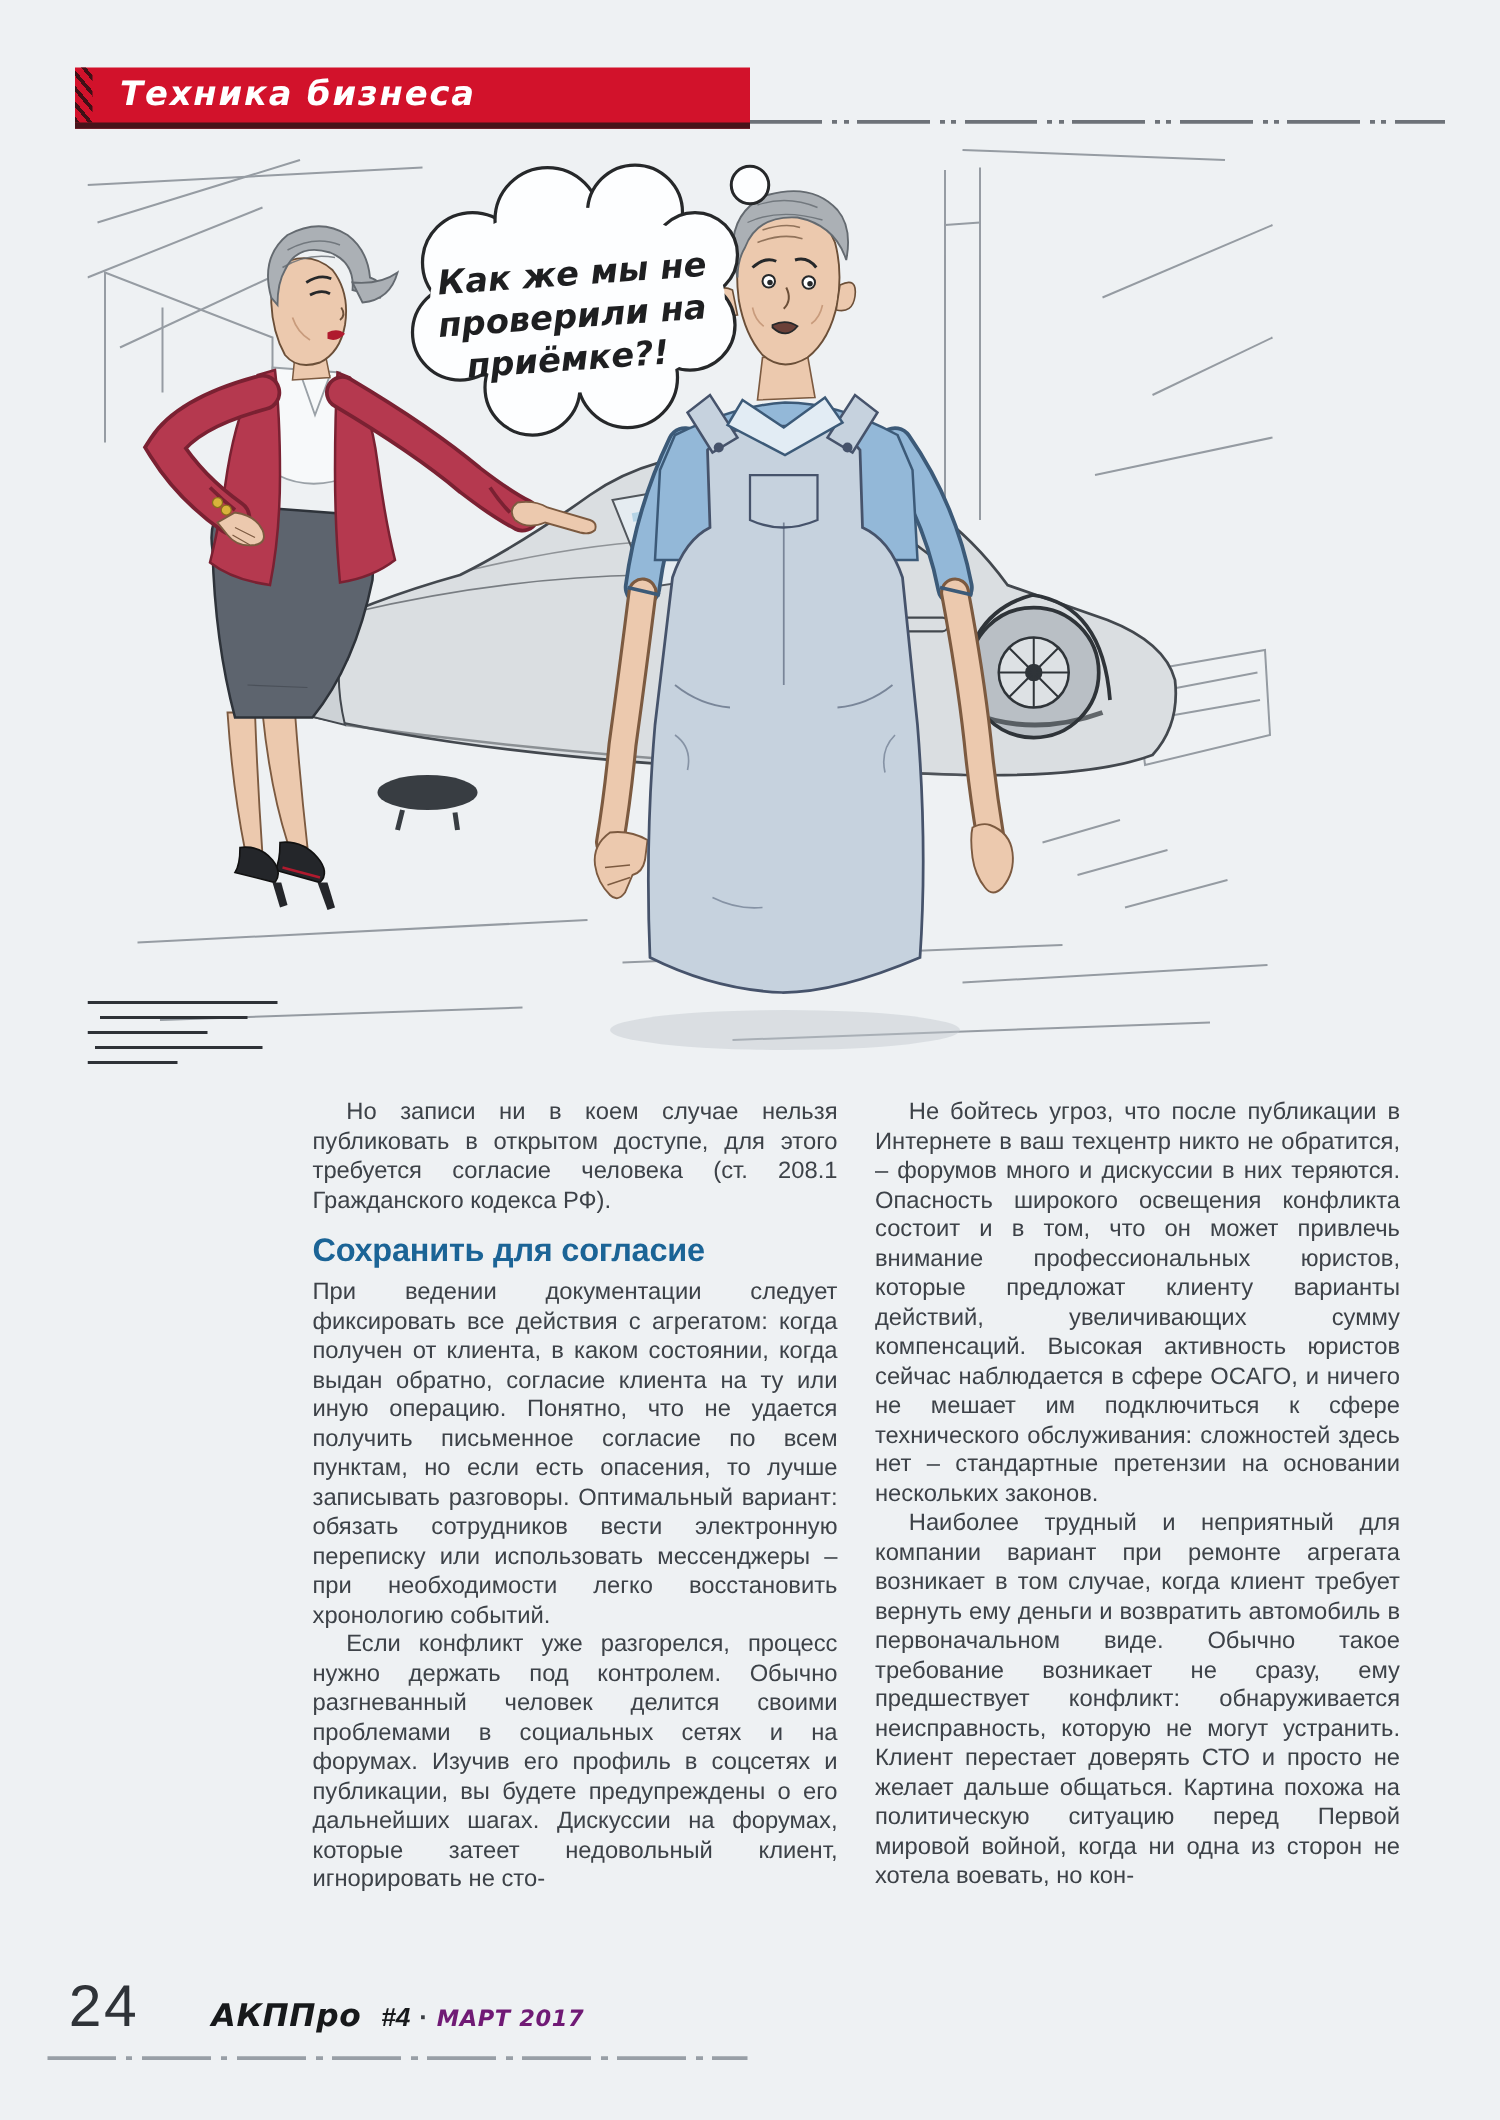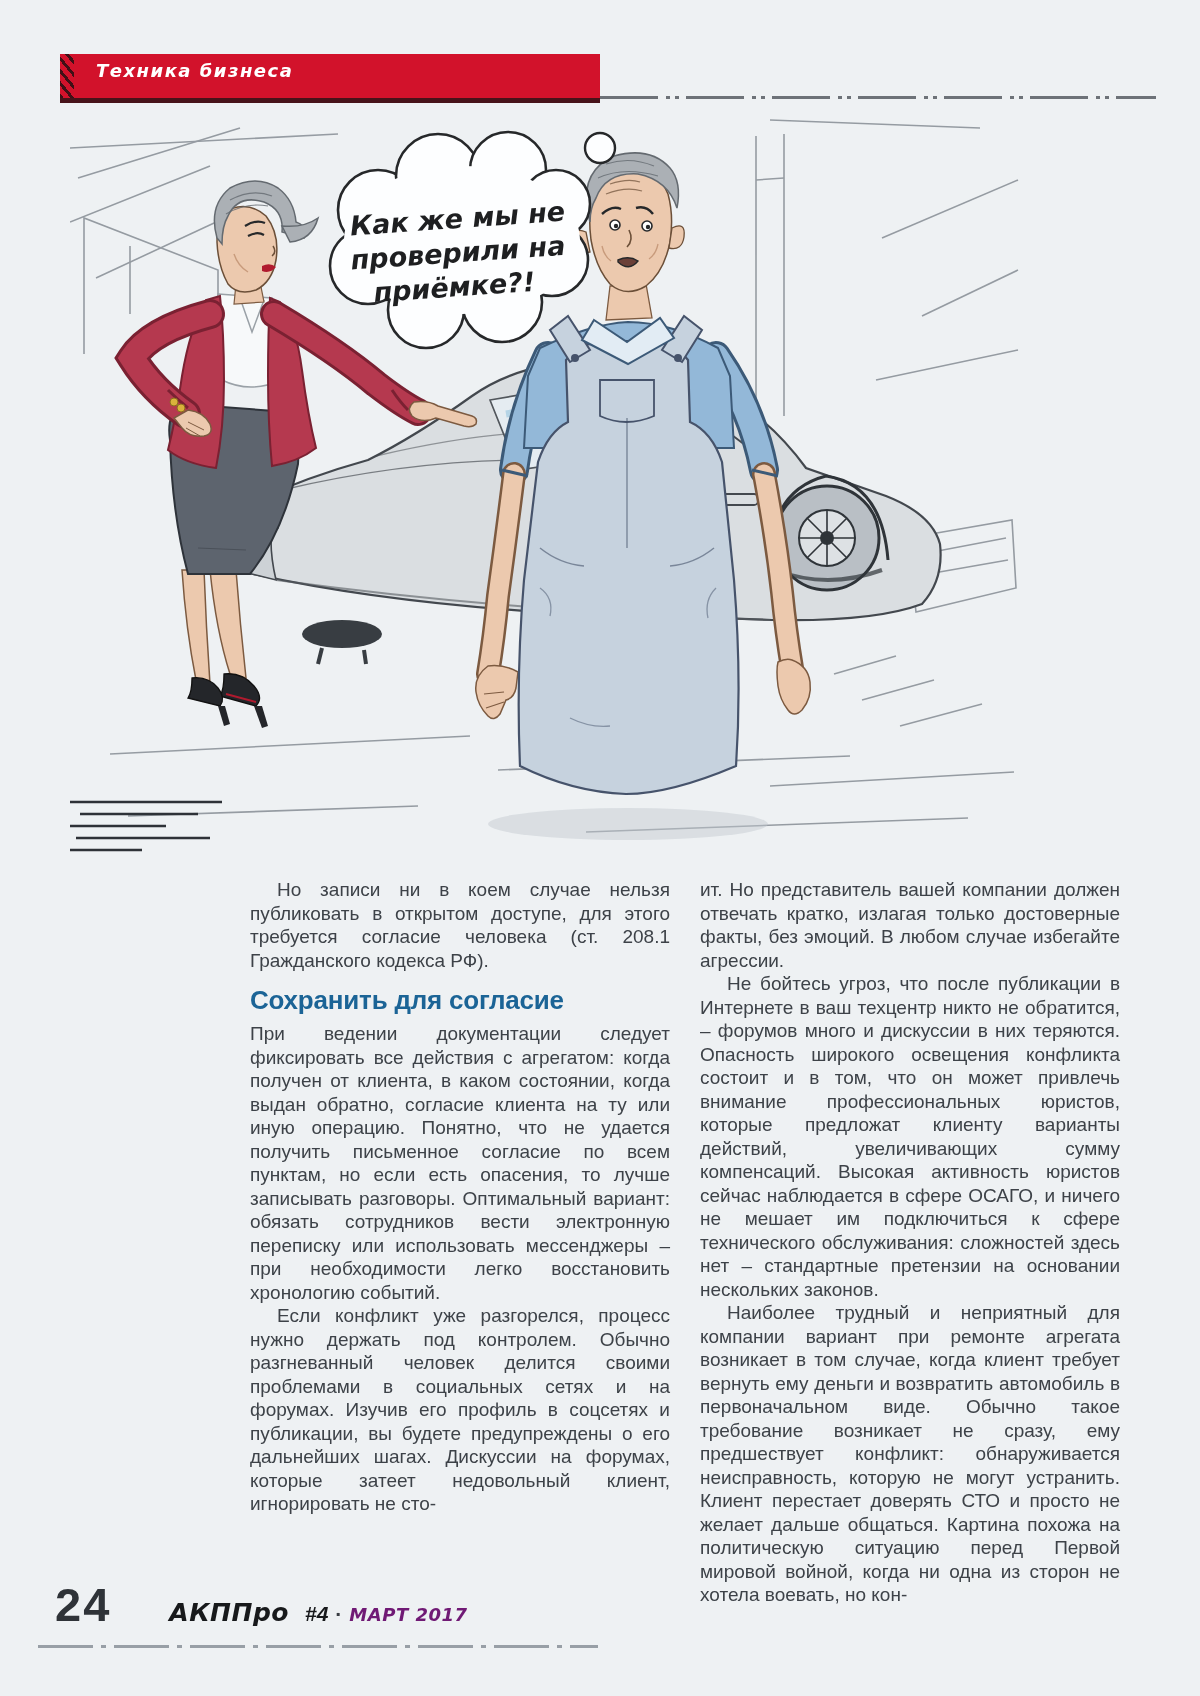--- a/index.html
+++ b/index.html
@@ -12,21 +12,21 @@
   .header-band {
     position:absolute; left:60px; top:54px; width:540px; height:44px;
     background:#d2122b; border-bottom:5px solid #47131a;
   }
   .band-hatch {
     position:absolute; left:0; top:0; width:14px; height:100%;
     background:repeating-linear-gradient(50deg,#401016 0 3px, rgba(0,0,0,0) 3px 8px);
   }
   .band-label {
     position:absolute; left:36px; top:6px; color:#ffffff;
-    font-style:italic; font-weight:bold; font-size:18px; letter-spacing:1.5px;
+    font-style:italic; font-weight:bold; font-size:27px; letter-spacing:1.5px;
     font-family:"DejaVu Sans", sans-serif;
   }
   .rule { position:absolute; height:3px; }
   .rule-top {
     left:600px; top:96px; width:556px;
     background:repeating-linear-gradient(90deg,#6d7278 0 58px, rgba(0,0,0,0) 58px 66px,
       #6d7278 66px 70px, rgba(0,0,0,0) 70px 75px, #6d7278 75px 79px, rgba(0,0,0,0) 79px 86px);
   }
   .rule-bottom {
     left:38px; top:1645px; width:560px;
@@ -44,21 +44,21 @@
   .col p.ind { text-indent:27px; }
   .col-left  { left:250px; }
   .col-right { left:700px; }
   h2.sec {
     margin:13px 0 7px; font-size:26px; line-height:30px;
     color:#1b6496; font-weight:bold; letter-spacing:-0.2px; text-align:left;
   }
 
   
   .footer { position:absolute; left:55px; top:1577px; display:flex; align-items:baseline; }
-  .pagenum { font-size:47px; color:#2f3338; letter-spacing:2px; font-weight:700; }
+  .pagenum { font-size:47px; color:#2f3338; letter-spacing:2px; font-weight:400; }
   .logo {
     margin-left:58px; font-size:25px; font-weight:bold; font-style:italic;
     color:#17191b; letter-spacing:0.5px; font-family:"DejaVu Sans", sans-serif;text-align:right;
   }
   .issue { margin-left:16px; font-size:21px; font-weight:bold; font-style:italic; color:#17191b; }
   .sep   { margin:0 7px; font-size:21px; font-weight:bold; color:#3a3e43; }
   .fdate { font-size:18px; font-weight:bold; font-style:italic; color:#701a75; letter-spacing:0.5px;
            font-family:"DejaVu Sans", sans-serif; }
 
   .bubble-text {
@@ -236,21 +236,20 @@
   </svg>
 
   <div class="col col-left">
     <p class="ind">Но записи ни в коем случае нельзя публиковать в открытом доступе, для этого требуется согласие человека (ст. 208.1 Гражданского кодекса РФ).</p>
     <h2 class="sec">Сохранить для согласие</h2>
     <p>При ведении документации следует фиксировать все действия с агрегатом: когда получен от клиента, в каком состоянии, когда выдан обратно, согласие клиента на ту или иную операцию. Понятно, что не удается получить письменное согласие по всем пунктам, но если есть опасения, то лучше записывать разговоры. Оптимальный вариант: обязать сотрудников вести электронную переписку или использовать мессенджеры – при необходимости легко восстановить хронологию событий.</p>
     <p class="ind">Если конфликт уже разгорелся, процесс нужно держать под контролем. Обычно разгневанный человек делится своими проблемами в социальных сетях и на форумах. Изучив его профиль в соцсетях и публикации, вы будете предупреждены о его дальнейших шагах. Дискуссии на форумах, которые затеет недовольный клиент, игнорировать не сто-</p>
   </div>
 
   <div class="col col-right">
-    <p>ит. Но представитель вашей компании должен отвечать кратко, излагая только достоверные факты, без эмоций. В любом случае избегайте агрессии.</p>
     <p class="ind">Не бойтесь угроз, что после публикации в Интернете в ваш техцентр никто не обратится, – форумов много и дискуссии в них теряются. Опасность широкого освещения конфликта состоит и в том, что он может привлечь внимание профессиональных юристов, которые предложат клиенту варианты действий, увеличивающих сумму компенсаций. Высокая активность юристов сейчас наблюдается в сфере ОСАГО, и ничего не мешает им подключиться к сфере технического обслуживания: сложностей здесь нет – стандартные претензии на основании нескольких законов.</p>
     <p class="ind">Наиболее трудный и неприятный для компании вариант при ремонте агрегата возникает в том случае, когда клиент требует вернуть ему деньги и возвратить автомобиль в первоначальном виде. Обычно такое требование возникает не сразу, ему предшествует конфликт: обнаруживается неисправность, которую не могут устранить. Клиент перестает доверять СТО и просто не желает дальше общаться. Картина похожа на политическую ситуацию перед Первой мировой войной, когда ни одна из сторон не хотела воевать, но кон-</p>
   </div>
 
   <div class="footer">
     <span class="pagenum">24</span>
     <span class="logo">АКППро</span>
     <span class="issue">#4</span>
     <span class="sep">·</span>
     <span class="fdate">МАРТ 2017</span>

